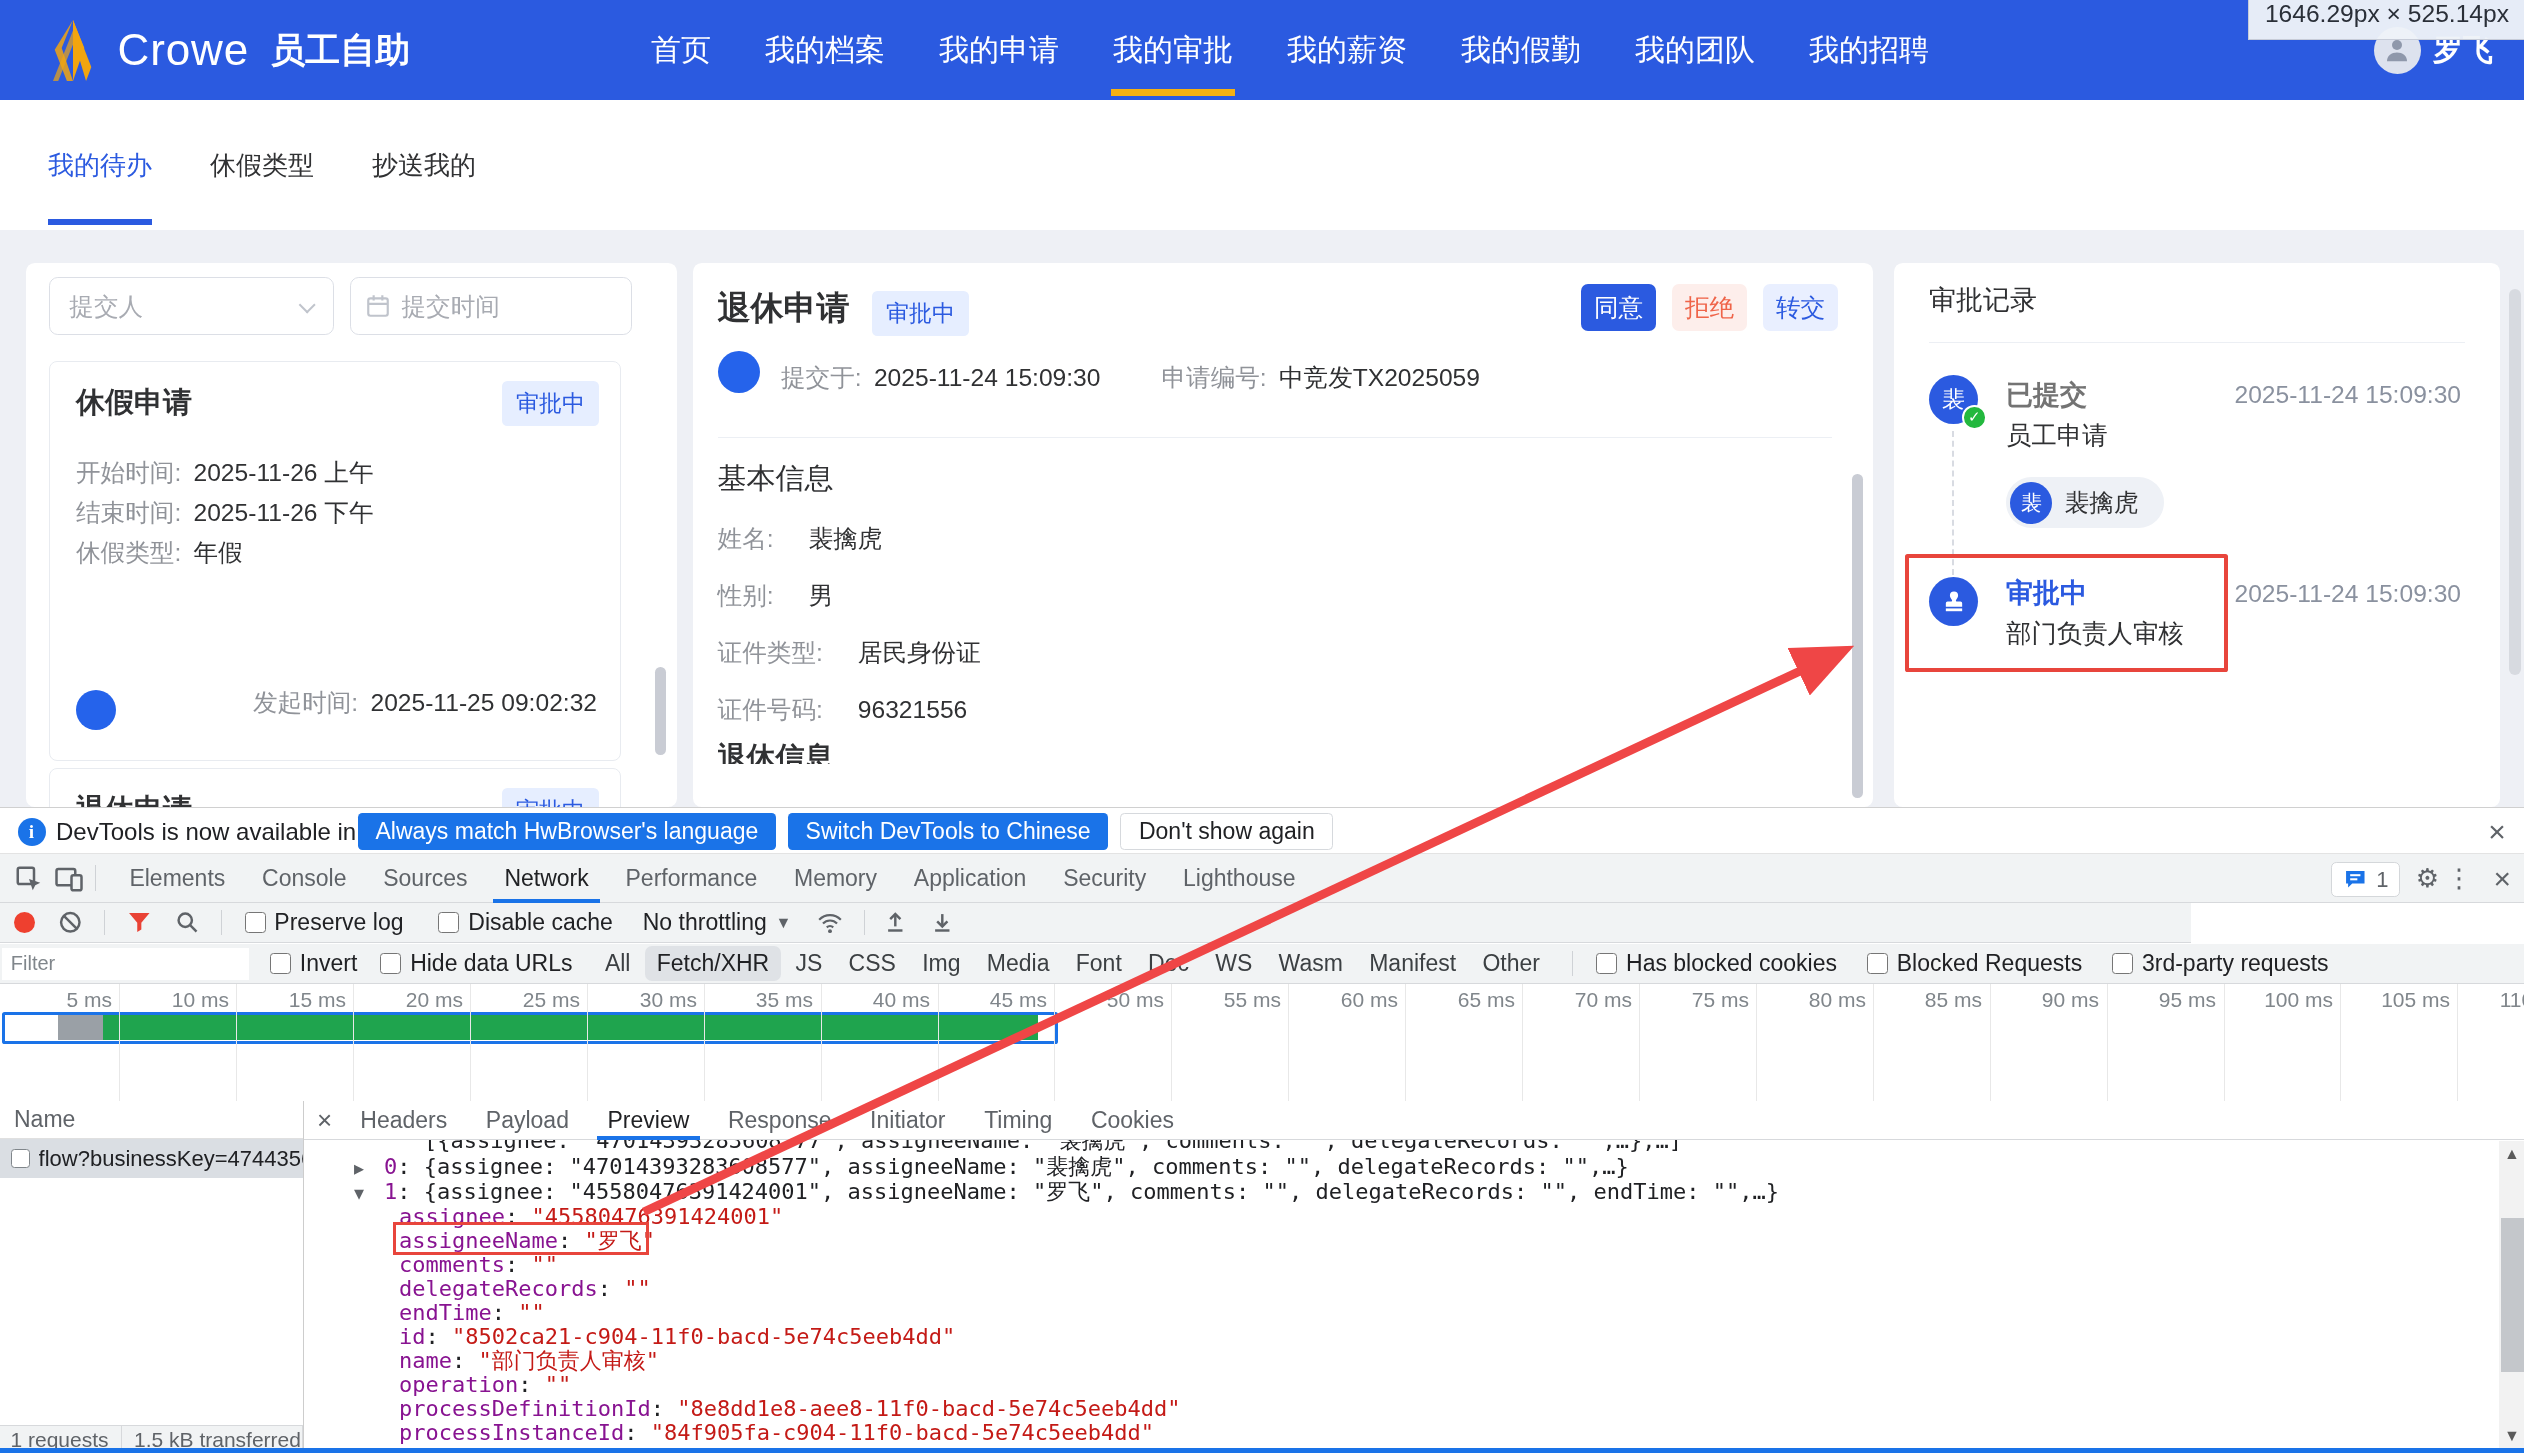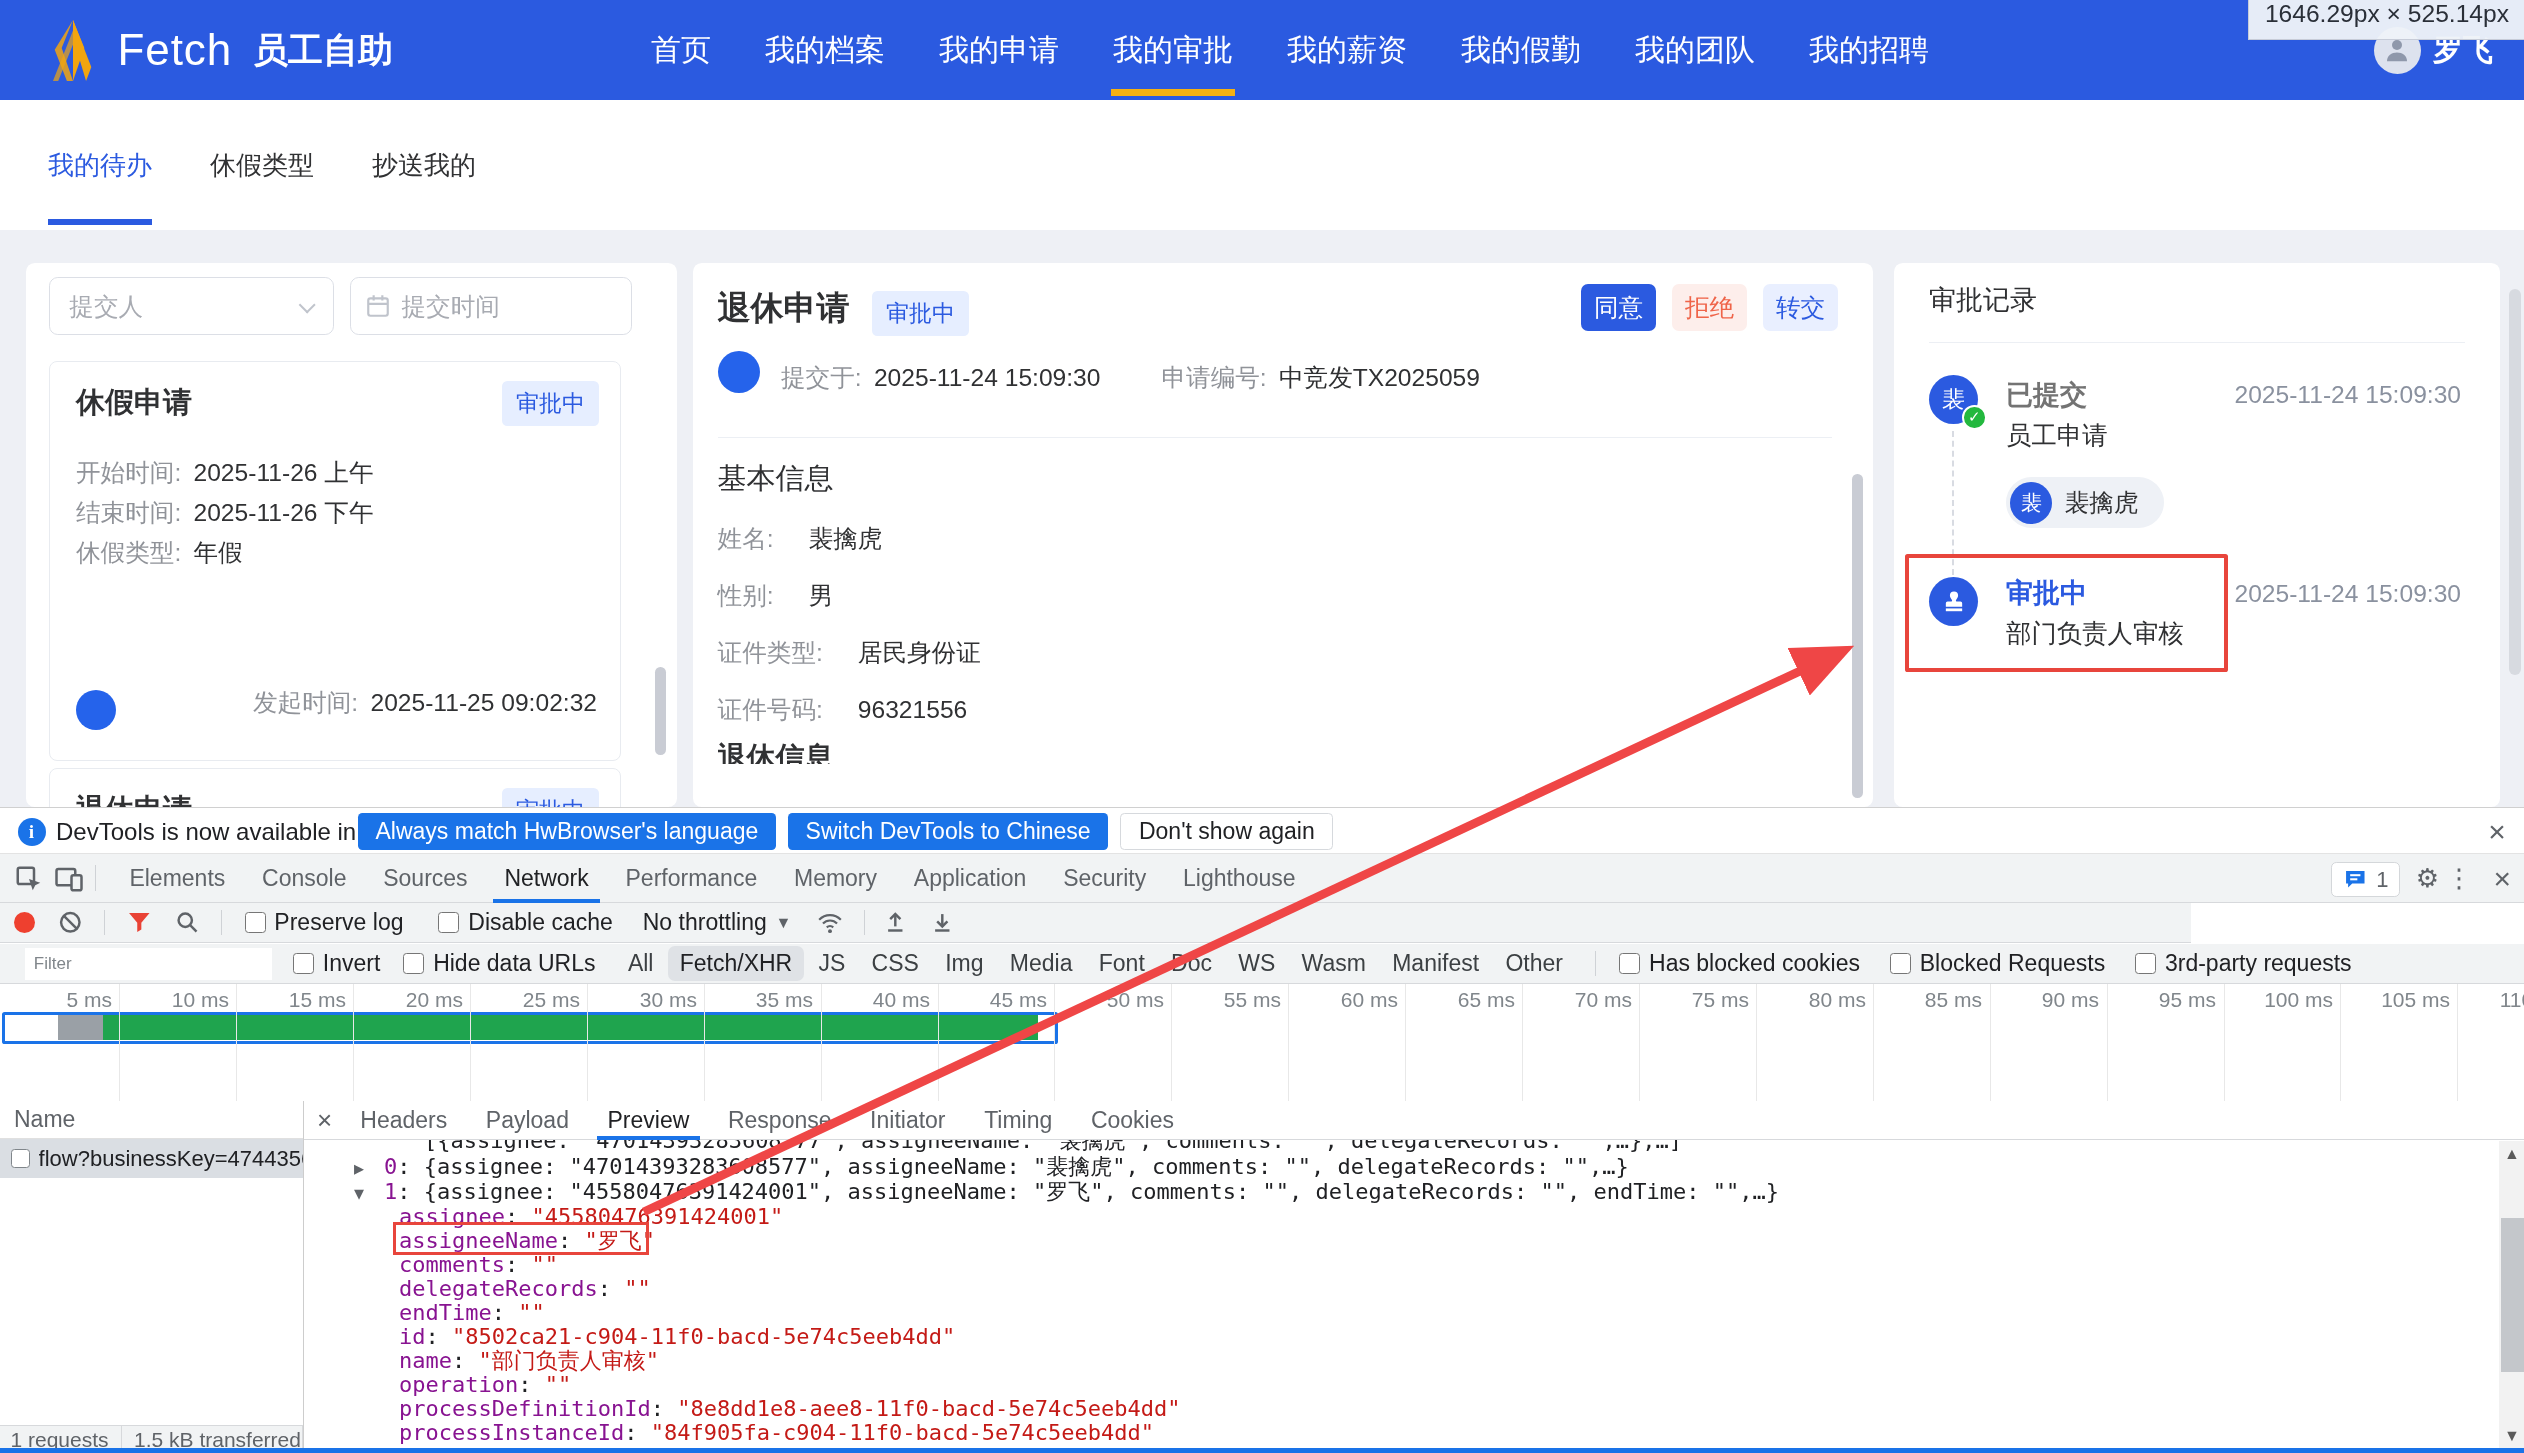--- a/index.html
+++ b/index.html
@@ -120,21 +120,21 @@
   .c-sep { width:0.9px; height:24.6px; background:#cfd2d6; margin-left:21px; }
   #rec-dot { width:21px; height:21px; border-radius:50%; background:#ee402f; margin-left:14px; }
   .ctl-icon { margin-left:23px; display:flex; align-items:center; }
   .cb { width:21px; height:21px; border:1.8px solid #767676; border-radius:3.5px; background:#fff; flex:none; }
   .cb-label { font-size:23px; color:#202124; margin-left:8.8px; white-space:nowrap; }
   .ctl-group { display:flex; align-items:center; margin-left:23px; }
   #throttle { margin-left:30px; font-size:23px; color:#202124; display:flex; align-items:center; gap:8.8px; }
   #throttle .tri { font-size:16px; color:#5f6368; }
 
   #dt-filterbar { left:0; top:944px; width:2525px; height:40px; background:#f1f3f4; border-bottom:0.9px solid #d7d9dc; display:flex; align-items:center; z-index:5; }
-  #filter-input { margin-left:25px; width:247px; height:32px; border:none; outline:none; background:#fff; font-size:17px; color:#202124; padding:0 8.8px; font-family:"Liberation Sans",sans-serif; }
+  #filter-input { margin-left:2px; width:247px; height:32px; border:none; outline:none; background:#fff; font-size:20px; color:#202124; padding:0 8.8px; font-family:"Liberation Sans",sans-serif; }
   #filter-input::placeholder { color:#80868b; }
   #filter-types { display:flex; align-items:center; margin-left:17.5px; }
   .ftype { font-size:23px; color:#3c4043; padding:4.4px 11.4px; margin-left:3.5px; white-space:nowrap; cursor:pointer; }
   .ftype.pill { background:#dfe2e6; border-radius:7px; color:#202124; }
 
   #dt-overview { left:0; top:984px; width:2525px; height:150px; background:#fff; border-bottom:0.9px solid #cdcdcd; overflow:hidden; z-index:4; }
   .tick-line { position:absolute; top:0; width:0.9px; height:117px; background:#e8e8e8; }
   .tick-label { position:absolute; top:4.4px; width:105px; text-align:right; font-size:21px; color:#80868b; white-space:nowrap; }
   #wf-bar { position:absolute; left:1.8px; top:28px; width:1056px; height:32px; border:3.5px solid #1a73e8; border-radius:2.6px; background:#fff; }
   #wf-grey { position:absolute; left:53px; top:0; width:46px; height:24.6px; background:#9aa0a6; }
@@ -183,21 +183,21 @@
 
 <div id="screen">
 
   <div id="navbar" class="abs">
     <svg id="logo-mark" viewBox="0 0 62 74">
       <path d="M31 2 L44 34 L31 72 Z" fill="#f2a50f"></path>
       <path d="M31 2 L18 34 L31 72 L24 72 L10 36 Z" fill="#f2a50f" opacity="0.85"></path>
       <path d="M31 14 L8 72 L14 72 L31 30 Z" fill="#f2a50f" opacity="0.7"></path>
       <path d="M31 2 L52 56 L46 72 L31 22 Z" fill="#f2a50f"></path>
     </svg>
-    <span id="brand">Fetch</span>
+    <span id="brand">Crowe</span>
     <span id="appname">员工自助</span>
     <div id="nav-items">
         <div class="nav-item">首页</div>
         <div class="nav-item">我的档案</div>
         <div class="nav-item">我的申请</div>
         <div class="nav-item active">我的审批</div>
         <div class="nav-item">我的薪资</div>
         <div class="nav-item">我的假勤</div>
         <div class="nav-item">我的团队</div>
         <div class="nav-item">我的招聘</div>

